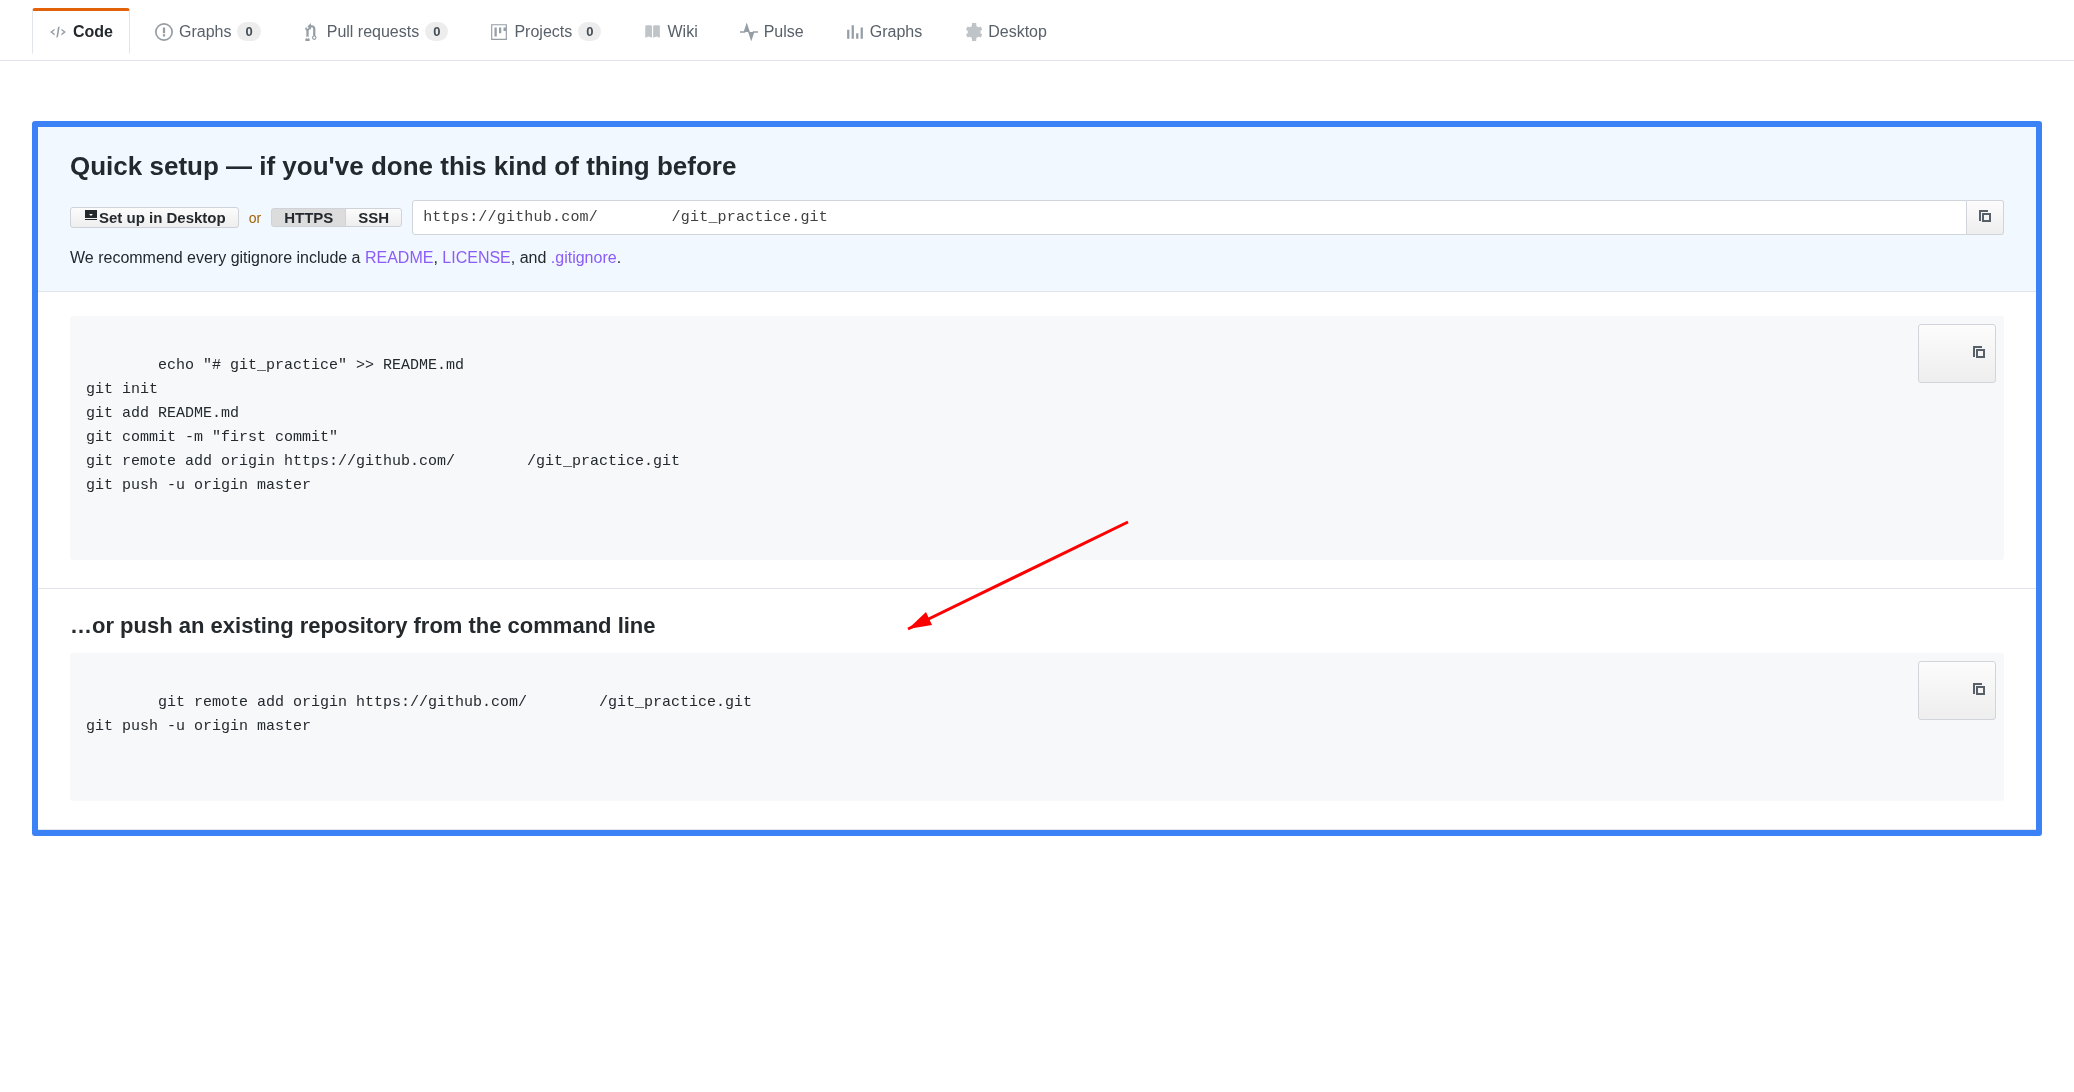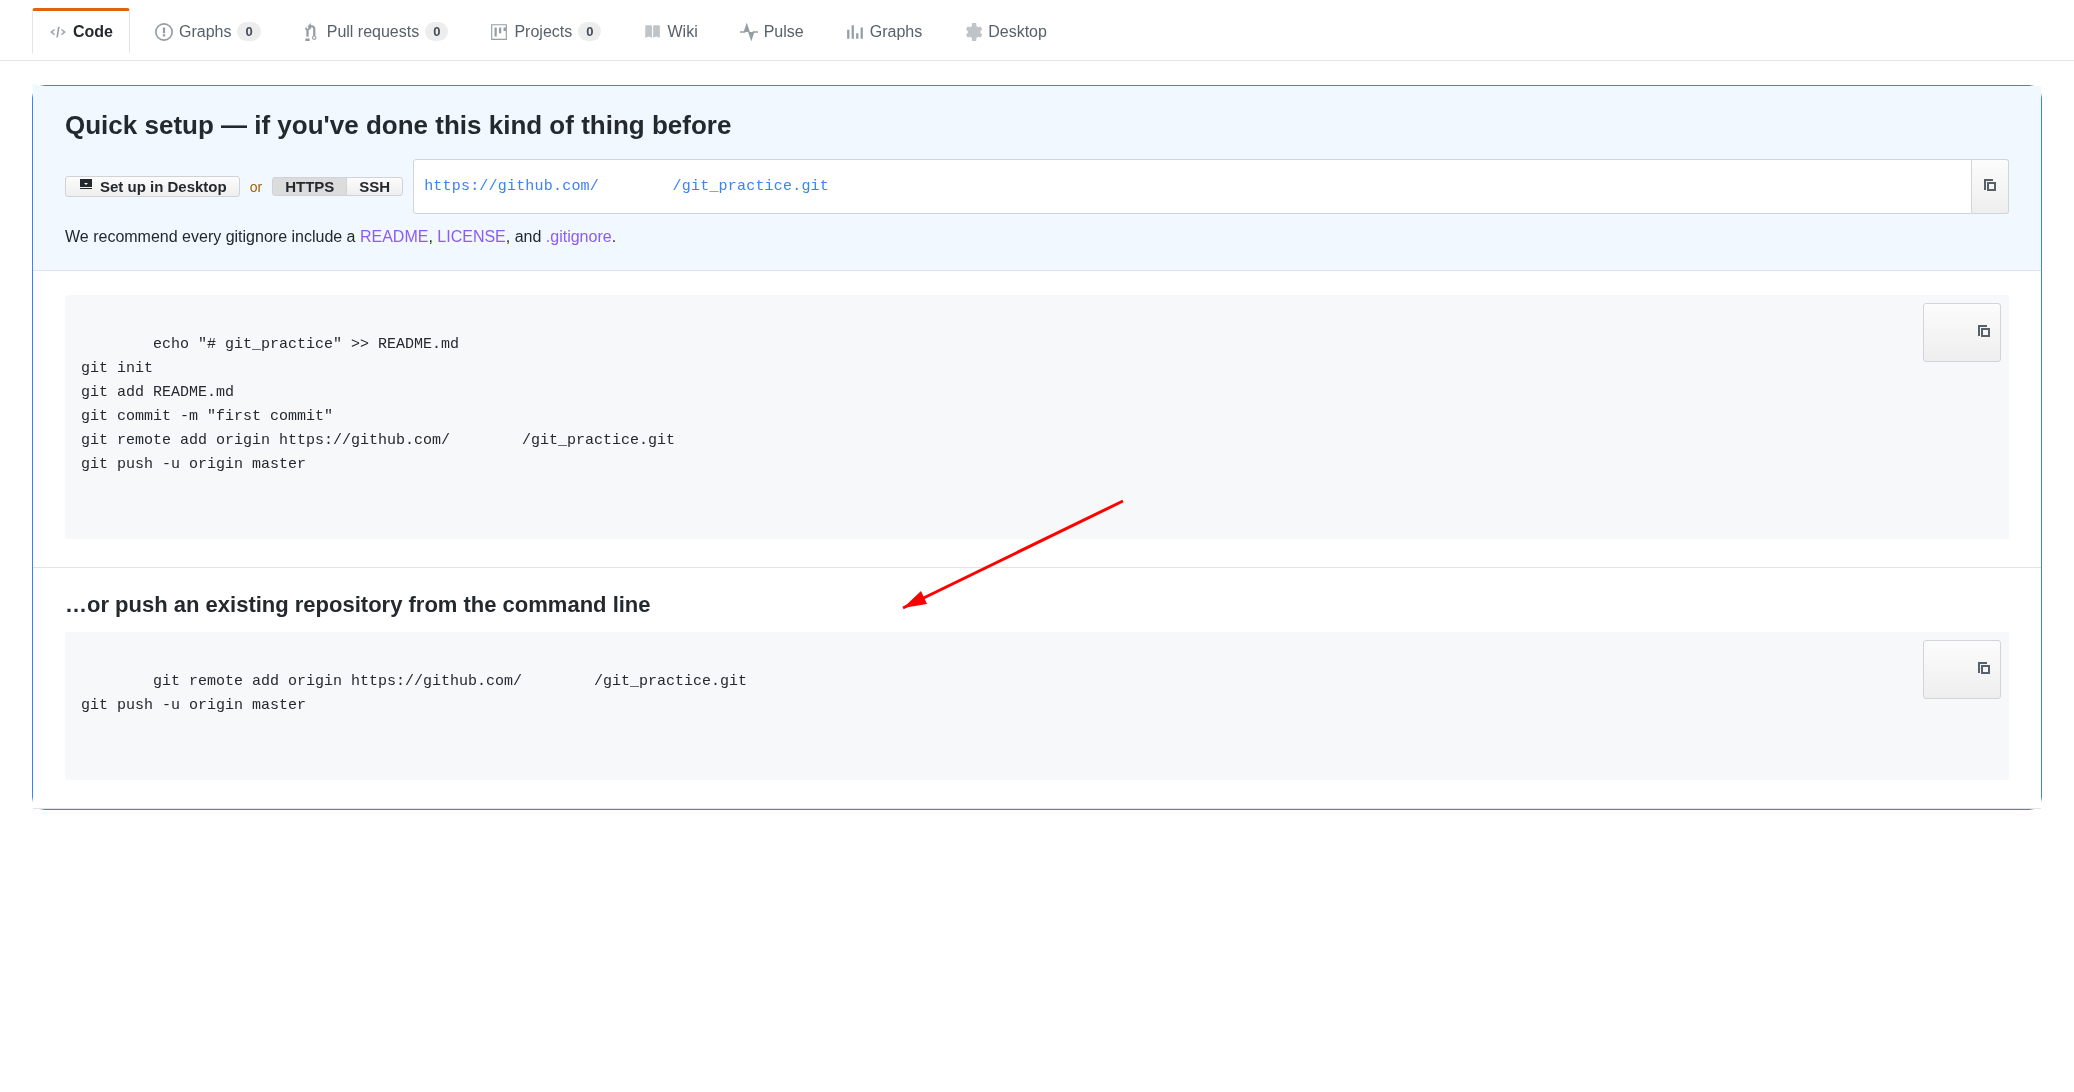--- a/index.html
+++ b/index.html
@@ -44,22 +44,23 @@
     color: #444d56;
     border-radius: 20px;
     padding: 2px 8px;
     font-size: 13px;
     font-weight: 600;
   }
   .container {
     padding: 24px 32px 0 32px;
   }
   .panel {
-    border: 1px solid #3b82f6;
-    border-radius: 13px;
+    border: 6px solid #3b82f6;
+    border-radius: 3px;
+    margin-top: 36px;
   }
   .quick-setup {
     background: #f1f8ff;
     padding: 24px 32px;
     border-bottom: 1px solid #e1e4e8;
   }
   .quick-setup h2 {
     font-size: 26px;
     font-weight: 600;
     margin-bottom: 18px;
@@ -67,21 +68,20 @@
   }
   .url-row {
     display: flex;
     align-items: center;
     gap: 10px;
     margin-bottom: 14px;
   }
   .btn {
     display: inline-flex;
     align-items: center;
-    gap: 6px;
     padding: 0 12px;
     font-size: 15px;
     font-weight: 600;
     background: linear-gradient(#fcfcfc,#eee);
     border: 1px solid #cfd3d8;
     border-radius: 3px;
     color: #24292e;
     cursor: pointer;
     white-space: nowrap;
   }
@@ -93,24 +93,24 @@
   .btn.selected { background: #dcdcdc; }
   .url-input-wrap {
     flex: 1;
     display: flex;
     align-items: stretch;
   }
   .url-input {
     flex: 1;
     border: 1px solid #d1d5da;
     border-radius: 3px 0 0 3px;
-    padding: 18px 10px;
+    padding: 8px 10px;
     font-family: SFMono-Regular, Consolas, "Liberation Mono", Menlo, monospace;
     font-size: 15px;
-    color: #3b82f6;
+    color: #404040;
     background: #fff;
     letter-spacing: 0.2px;
   }
   .copy-btn {
     border: 1px solid #d1d5da;
     border-left: none;
     background: linear-gradient(#fcfcfc,#eee);
     border-radius: 0 3px 3px 0;
     padding: 4px 10px;
     cursor: pointer;

